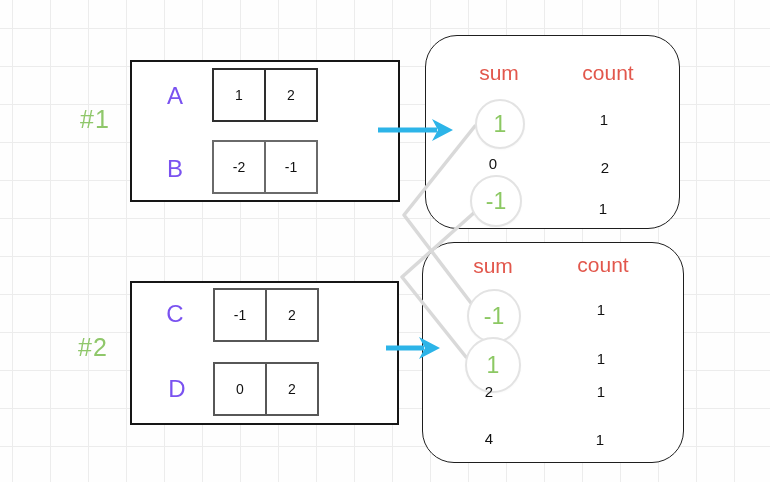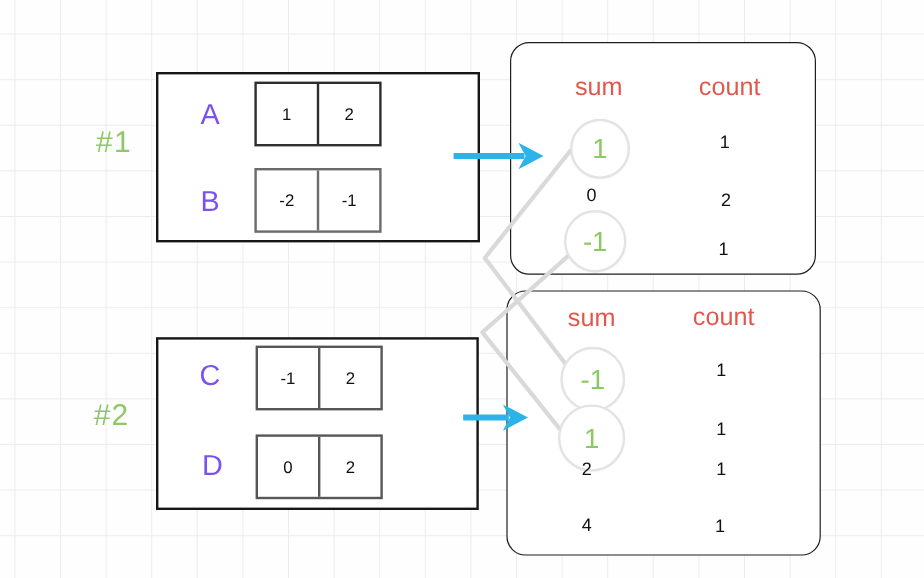--- a/index.html
+++ b/index.html
@@ -50,21 +50,21 @@
   .cells-gray { border: 2px solid #6a6a6a; }
   .cells-gray .cell + .cell { border-left: 2px solid #6a6a6a; }
   .cells-mid { border: 2px solid #575757; }
   .cells-mid .cell + .cell { border-left: 2px solid #575757; }
 
   
   .round-box {
     position: absolute;
     background: #ffffff;
     border: 1.5px solid #1e1e1e;
-    border-radius: 16px;
+    border-radius: 32px;
   }
   .th { font-size: 21px; color: #e2574c; z-index: 6; }
   .tval { font-size: 15px; color: #111111; z-index: 6; }
   .circle {
     position: absolute;
     background: #ffffff;
     border: 2px solid #e3e3e3;
     border-radius: 50%;
     display: flex; align-items: center; justify-content: center;
     font-size: 23px;

